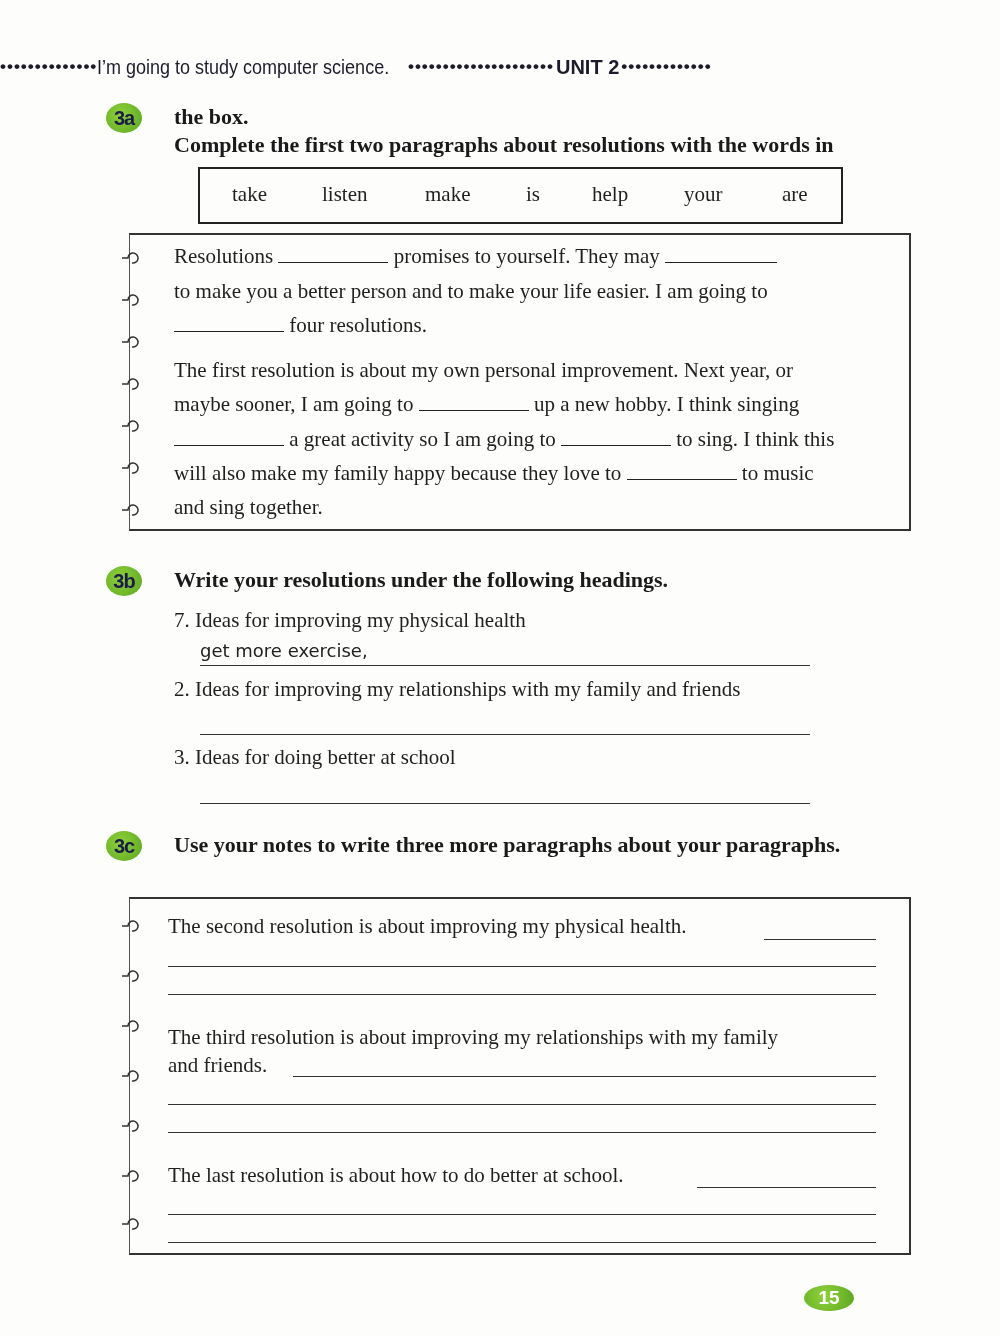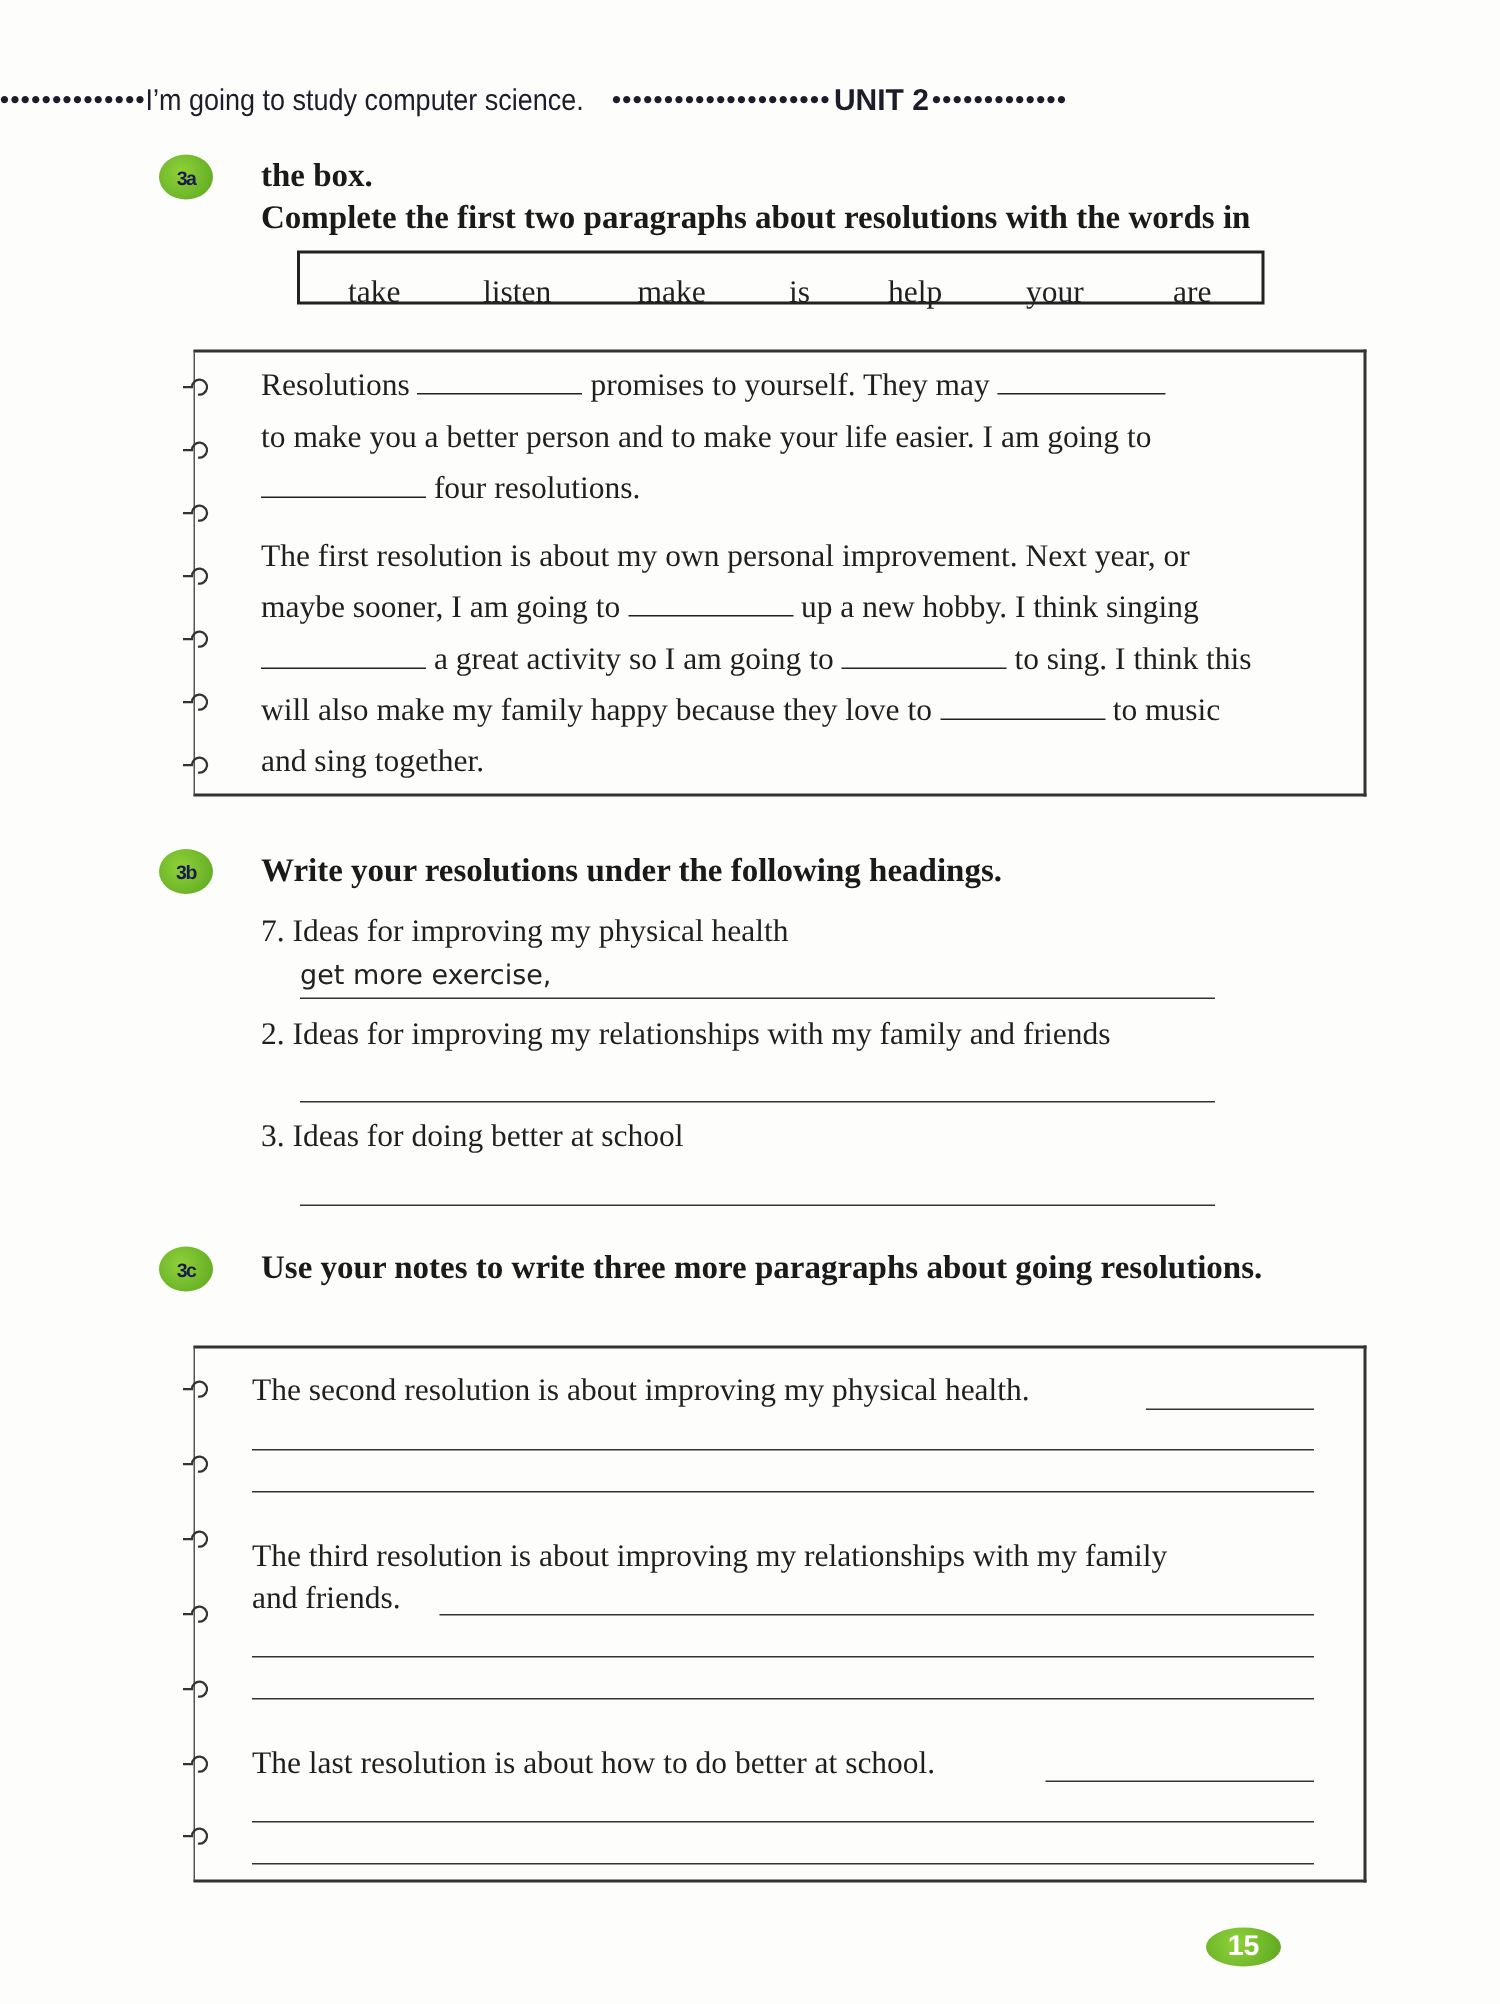--- a/index.html
+++ b/index.html
@@ -13,29 +13,29 @@
     font-family:"Liberation Sans", "DejaVu Sans", sans-serif; font-size:20px; color:#1c1c2a;
   }
   .dots { letter-spacing:1px; font-weight:bold; color:#1c1c2a; font-size:17px; }
   .header .title { font-size:20px; transform:scaleX(0.9); transform-origin:left center; display:inline-block; margin-right:-14px; }
   .header .unit { font-weight:bold; font-size:20px; margin:0 2px; }
 
   .badge {
     position:absolute; width:36px; height:30px; border-radius:50%;
     background:radial-gradient(circle at 40% 40%, #8fd13a, #5aa51e);
     display:flex; align-items:center; justify-content:center;
-    font-family:"Liberation Sans","DejaVu Sans",sans-serif; font-weight:bold; font-size:13px; color:#1b1b4a;
+    font-family:"Liberation Sans","DejaVu Sans",sans-serif; font-weight:bold; font-size:20px; color:#1b1b4a;
     letter-spacing:-1px;
   }
   .instr {
     position:absolute; left:174px; font-weight:bold; font-size:22px; line-height:28px; color:#1a1a1a;
   }
 
   .wordbox {
-    position:absolute; left:198px; top:167px; width:645px; height:36px;
+    position:absolute; left:198px; top:167px; width:645px; height:57px;
     border:2px solid #222; box-sizing:border-box; display:flex; align-items:center;
   }
   .wordbox span { position:absolute; font-size:21px; top:13px; }
 
   .notebox {
     position:absolute; border:2px solid #333; border-left:1.5px solid #555; box-sizing:border-box; background:transparent;
   }
   .ring {
     position:absolute; left:-8px; width:20px; height:18px; color:#333;
     font-family:"DejaVu Sans", sans-serif; font-size:16px; line-height:18px;
@@ -162,21 +162,21 @@
 <div class="rule" style="left:200px;top:665px;width:610px"></div>
 
 <div class="item" style="top:677px">2. Ideas for improving my relationships with my family and friends</div>
 <div class="rule" style="left:200px;top:734px;width:610px"></div>
 
 <div class="item" style="top:745px">3. Ideas for doing better at school</div>
 <div class="rule" style="left:200px;top:803px;width:610px"></div>
 
 <div class="badge" style="left:106px;top:831px;">3c</div>
 <div class="instr" style="top:831px;">
-  <div>Use your notes to write three more paragraphs about going resolutions.</div>
+  <div>Use your notes to write three more paragraphs about your paragraphs.</div>
 </div>
 
 <div class="notebox" style="left:129px;top:897px;width:782px;height:358px;">
   <span class="ring" style="top:18px">
       <svg width="20" height="18">
         <path d="M0 9 H6 A5 5 0 1 1 10 14" fill="none" stroke="#333" stroke-width="1.5"></path>
       </svg>
     </span>
   <span class="ring" style="top:68px">
       <svg width="20" height="18">

